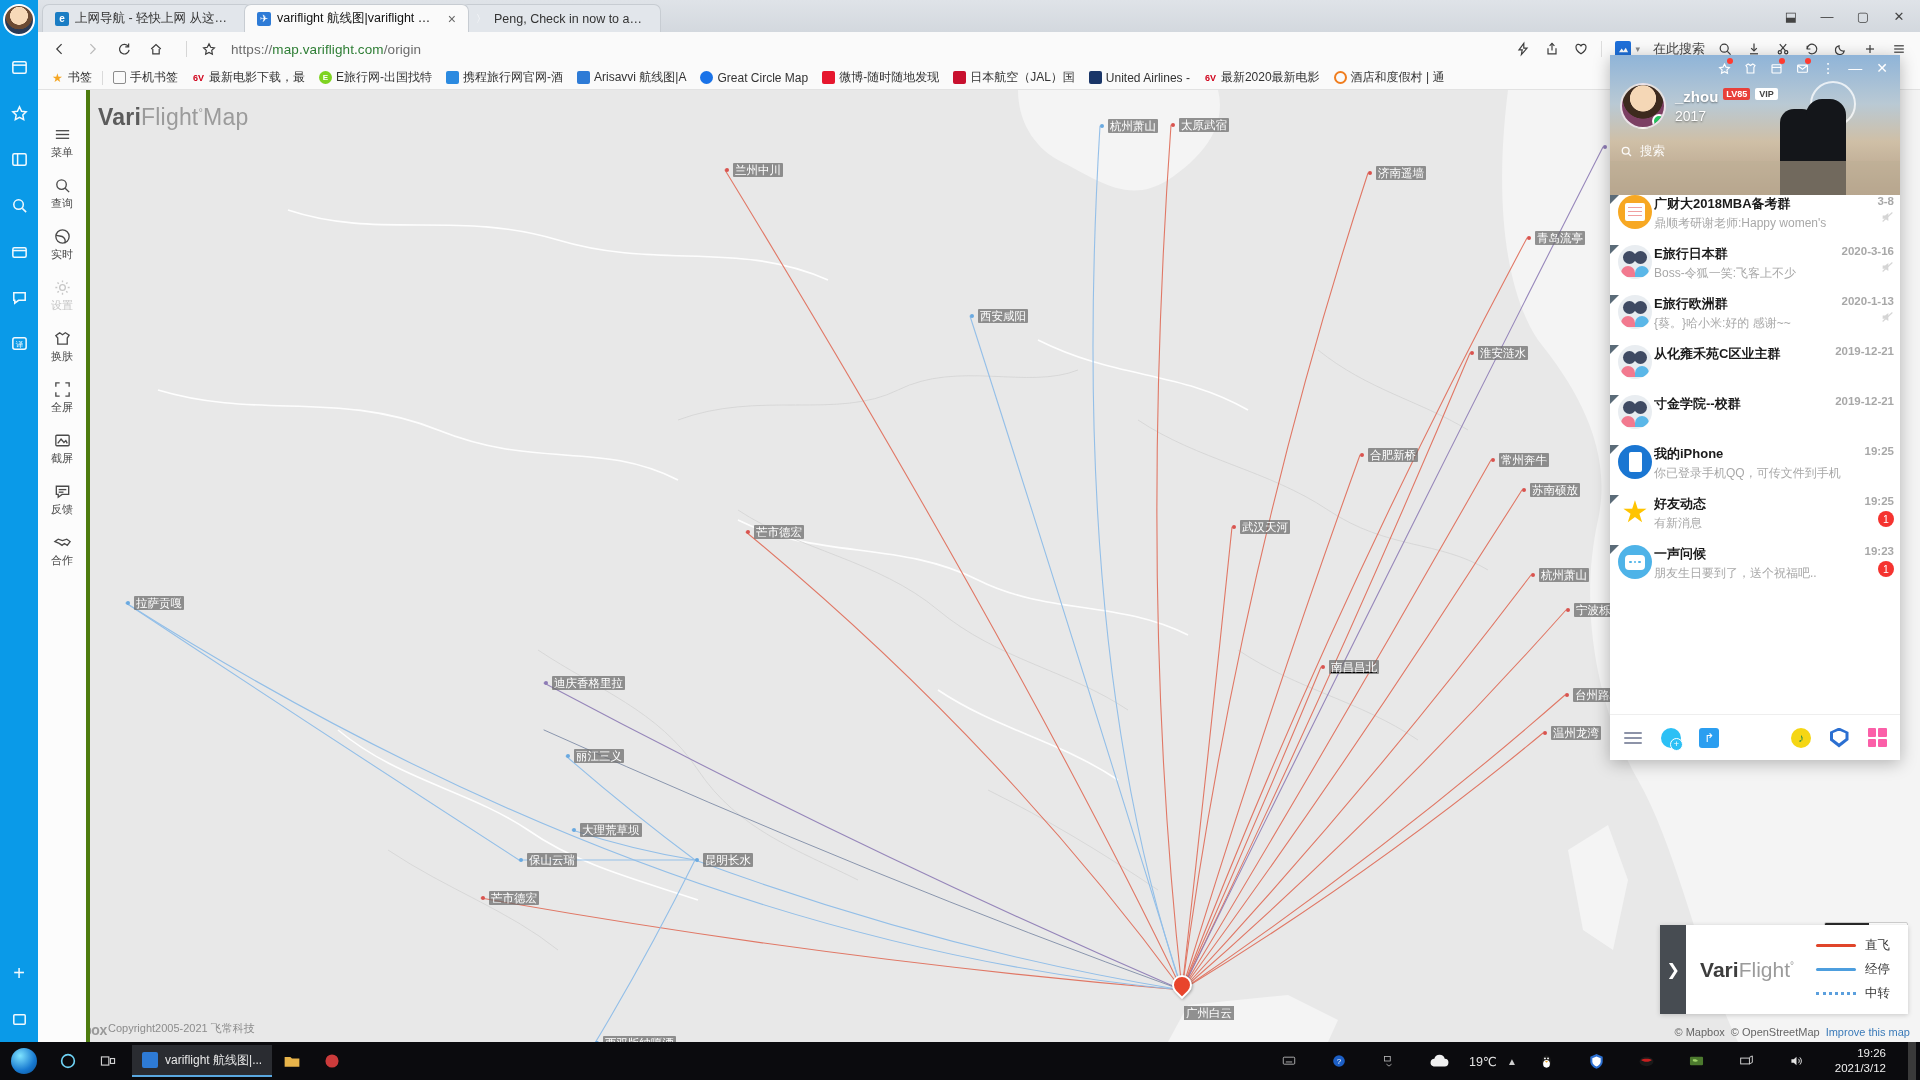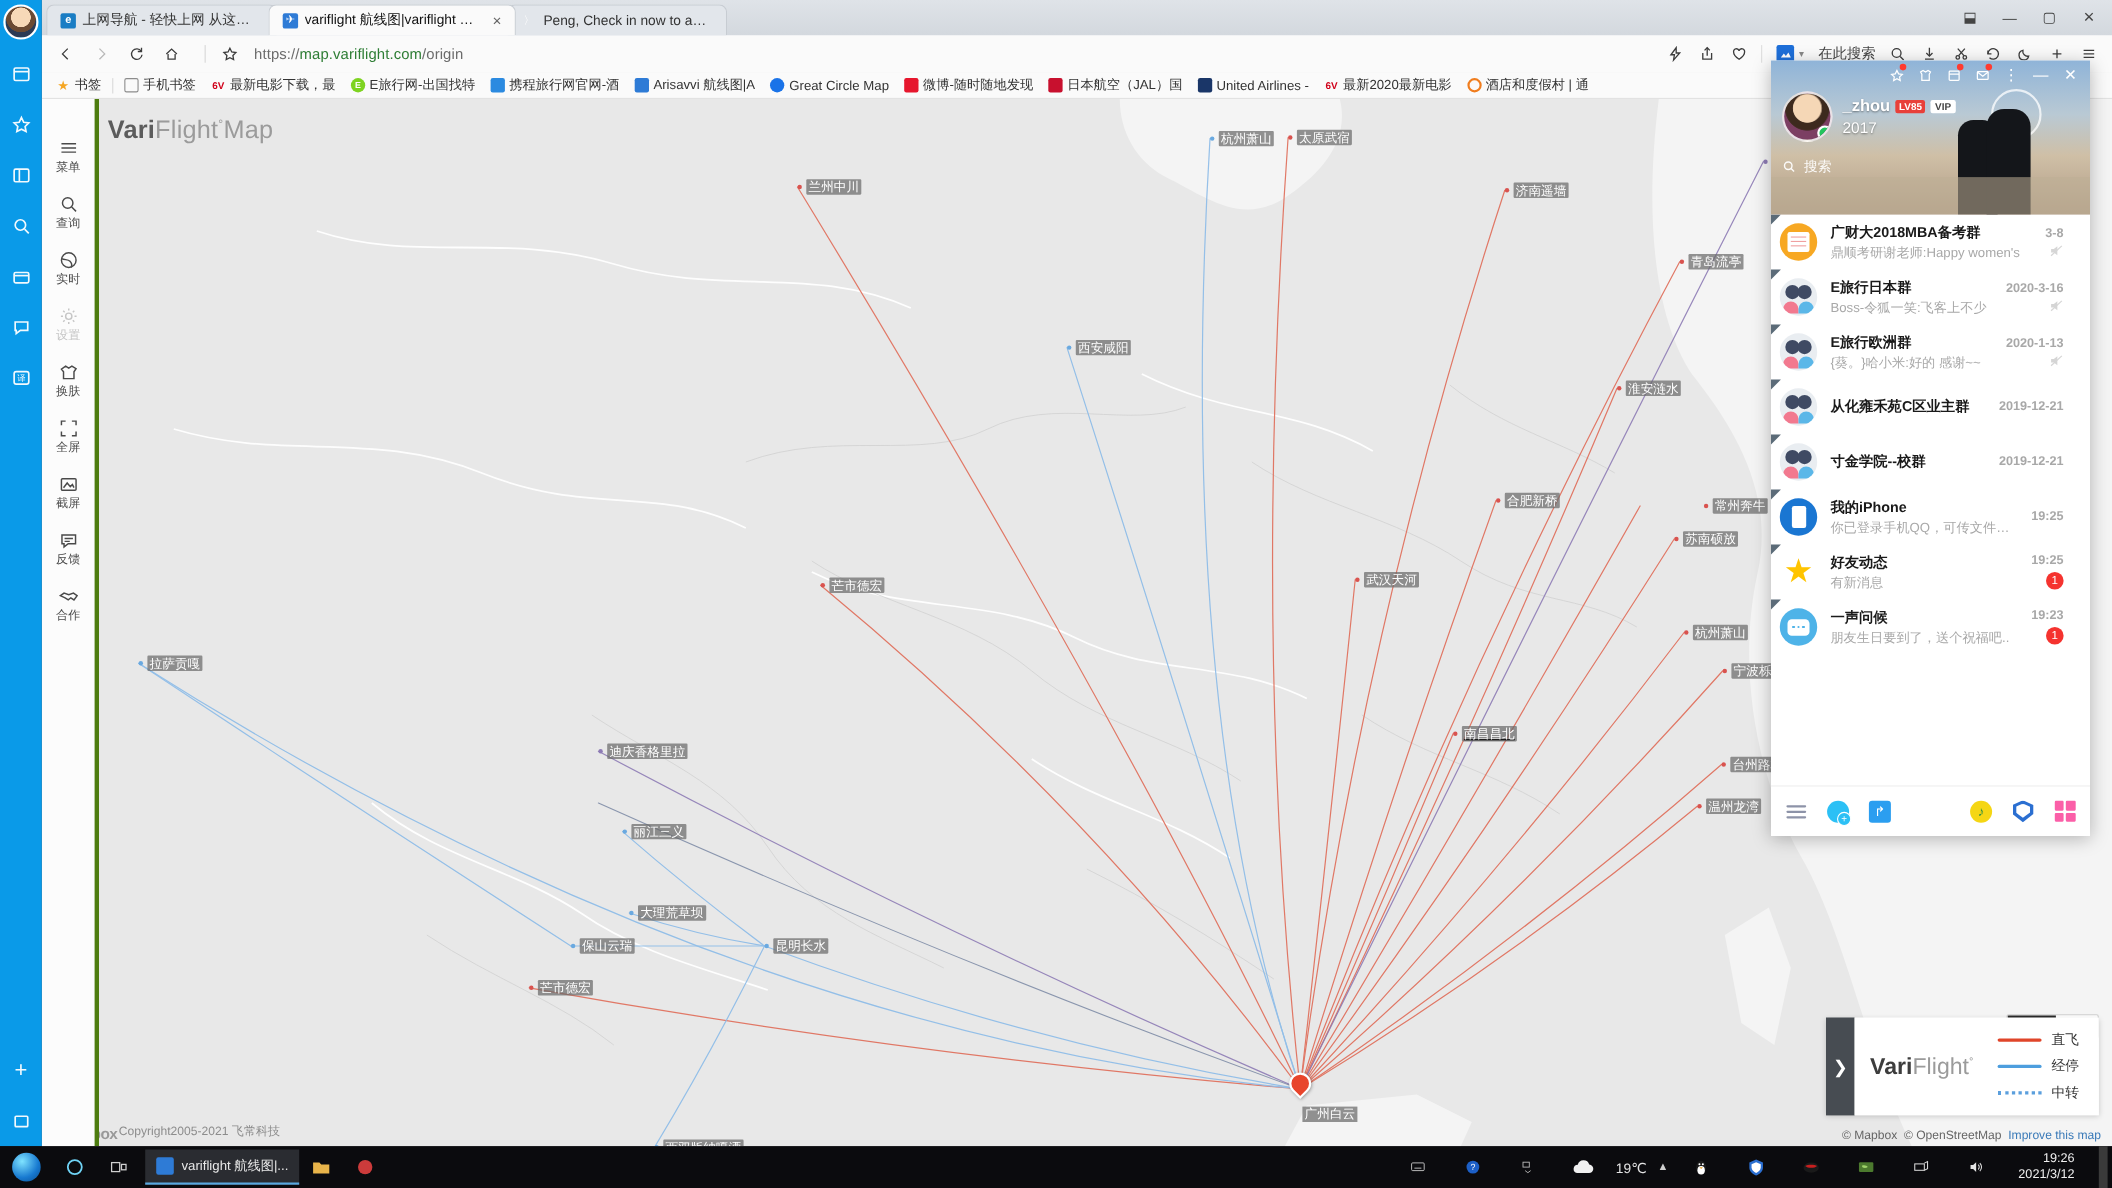--- a/index.html
+++ b/index.html
@@ -147,37 +147,37 @@
   .qq-titlebar .spacer { flex: 1; }
   .qq-ic { position: relative; width: 24px; height: 22px; display: flex; align-items: center; justify-content: center; color: #fff; }
   .qq-ic svg { width: 15px; height: 15px; fill: none; stroke: #fff; stroke-width: 1.5; }
   .qq-ic .dotred { position: absolute; top: 1px; right: 3px; width: 6px; height: 6px; background: #ff3b30; border-radius: 50%; }
   .qq-win { color: #fff; font-size: 14px; padding: 0 6px; }
   .qq-profile { position: relative; display: flex; align-items: center; gap: 9px; padding: 2px 0 0 10px; z-index: 3; }
   .qq-ava { position: relative; width: 46px; height: 46px; border-radius: 50%; border: 2px solid rgba(255,255,255,.85); overflow: hidden;
     background: radial-gradient(circle at 50% 32%, #f5d7b6 0 36%, #3d2a1e 38% 56%, #7c3f63 58% 100%); }
   .qq-ava .online { position: absolute; right: -2px; bottom: -1px; width: 14px; height: 14px; border-radius: 50%; background: #22c55e; border: 2px solid #fff; }
   .qq-names { display: flex; flex-direction: column; gap: 3px; }
-  .qq-nick-row { display: flex; align-items: center; gap: 5px; }
+  .qq-nick-row { display: flex; align-items: flex-start; gap: 5px; }
   .qq-nick { font-size: 15px; font-weight: bold; color: #fff; text-shadow: 0 1px 2px rgba(0,0,0,.45); }
   .badge-lv { font-size: 9px; font-weight: bold; color: #fff; background: #e8403a; padding: 1px 3px; border-radius: 2px; }
   .badge-vip { font-size: 9px; font-weight: bold; color: #444; background: #fff; padding: 1px 4px; border-radius: 2px; }
   .qq-year { font-size: 14px; color: #fff; text-shadow: 0 1px 2px rgba(0,0,0,.45); }
   .qq-search { position: relative; z-index: 3; margin: 10px 10px 0; height: 24px; display: flex; align-items: center; gap: 7px; color: rgba(255,255,255,.93); }
   .qq-search svg { width: 13px; height: 13px; stroke: rgba(255,255,255,.93); fill: none; stroke-width: 1.6; }
   .qq-search .ph { font-size: 12.5px; }
 
   .qq-tabs { display: flex; height: 40px; border-bottom: 1px solid #ededed; }
   .qq-tab { flex: 1; display: flex; align-items: center; justify-content: center; gap: 3px; font-size: 14px; color: #6b6b6b; position: relative; cursor: pointer; }
   .qq-tab.active { color: #1a1a1a; }
   .qq-tab.active::after { content: ""; position: absolute; bottom: 0; left: 22%; width: 56%; height: 2px; background: #2b2b2b; }
   .qq-tab .chev { font-size: 10px; color: #999; }
 
   .qq-list { flex: 1; overflow: hidden; }
-  .qq-item { position: relative; display: flex; align-items: center; gap: 12px; height: 50px; padding: 0 24px 0 8px; }
+  .qq-item { position: relative; display: flex; gap: 2px; height: 50px; padding: 0 6px 0 8px; }
   .qq-corner { position: absolute; left: 0; top: 0; width: 0; height: 0; border-top: 9px solid #5b6b78; border-right: 9px solid transparent; }
   .qq-av { width: 34px; height: 34px; border-radius: 50%; flex: 0 0 34px; display: flex; align-items: center; justify-content: center; overflow: hidden; }
   .av-note { background: #f7a823; }
   .av-note .pad { width: 20px; height: 18px; background: #fff; border-radius: 2px; position: relative; }
   .av-note .pad::before { content:""; position:absolute; left:3px; top:4px; right:3px; height:1px; background:#f0a0a0; box-shadow:0 4px 0 #f0a0a0, 0 8px 0 #f0a0a0; }
   .av-group { background: #e9edf1; position: relative; }
   .av-group .h1, .av-group .h2 { position: absolute; width: 13px; height: 13px; border-radius: 50%; top: 6px; }
   .av-group .h1 { background: #3f4a63; left: 5px; }
   .av-group .h2 { background: #3f4a63; right: 5px; }
   .av-group .b1 { position: absolute; bottom: 2px; left: 3px; width: 14px; height: 11px; border-radius: 7px 7px 0 0; background: #f2798f; }
@@ -571,21 +571,21 @@
             <span class="nm">西安咸阳</span>
           </div>
           <div class="city" style="left: 1432px; top: 263px;">
             <span class="dot "></span>
             <span class="nm">淮安涟水</span>
           </div>
           <div class="city" style="left: 1322px; top: 365px;">
             <span class="dot "></span>
             <span class="nm">合肥新桥</span>
           </div>
-          <div class="city" style="left: 1511px; top: 370px;">
+          <div class="city" style="left: 1453px; top: 370px;">
             <span class="dot "></span>
             <span class="nm">常州奔牛</span>
           </div>
           <div class="city" style="left: 1484px; top: 400px;">
             <span class="dot "></span>
             <span class="nm">苏南硕放</span>
           </div>
           <div class="city" style="left: 1194px; top: 437px;">
             <span class="dot "></span>
             <span class="nm">武汉天河</span>

